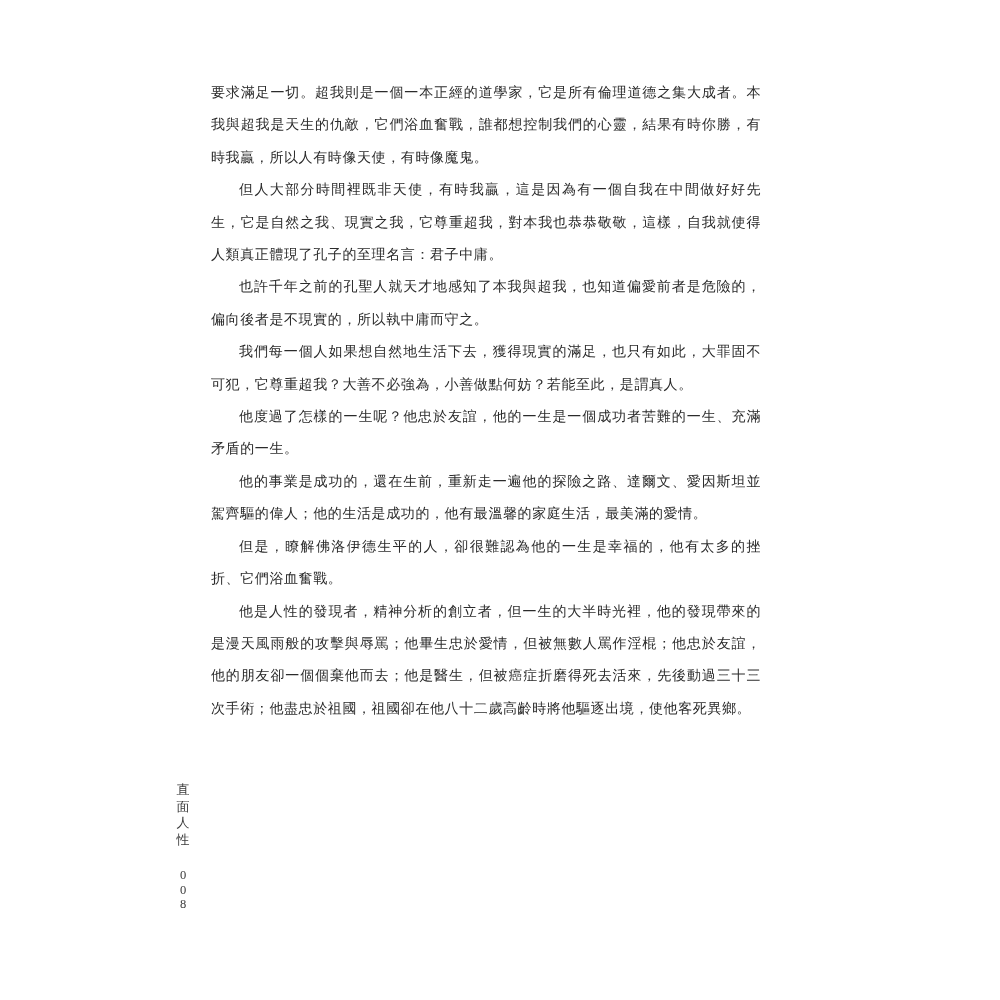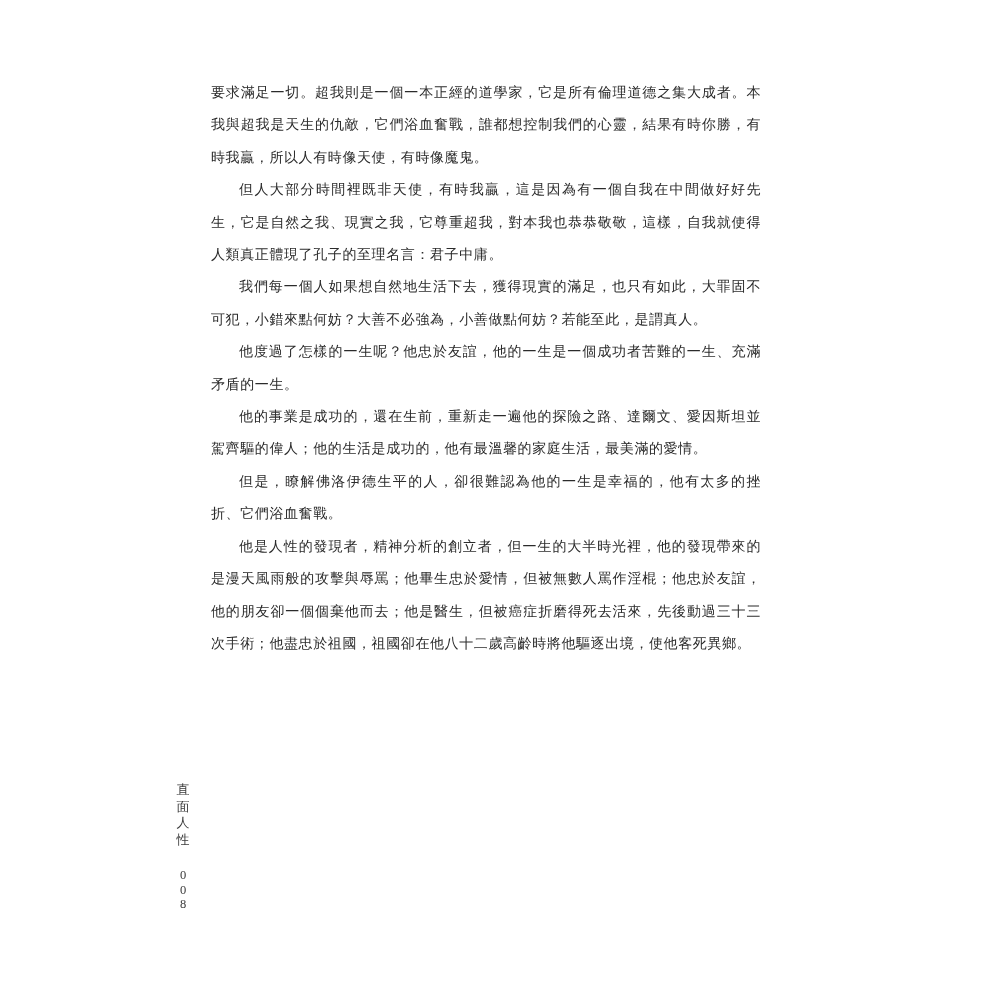--- a/index.html
+++ b/index.html
@@ -92,20 +92,21 @@
     <div class="folio">
         <span class="dg">0</span>
         <span class="dg">0</span>
         <span class="dg">8</span>
       </div>
   </div>
 
   <div class="textblock">
       <p class="para first">要求滿足一切。超我則是一個一本正經的道學家，它是所有倫理道德之集大成者。本我與超我是天生的仇敵，它們浴血奮戰，誰都想控制我們的心靈，結果有時你勝，有時我贏，所以人有時像天使，有時像魔鬼。</p>
       <p class="para">但人大部分時間裡既非天使，有時我贏，這是因為有一個自我在中間做好好先生，它是自然之我、現實之我，它尊重超我，對本我也恭恭敬敬，這樣，自我就使得人類真正體現了孔子的至理名言：君子中庸。</p>
-      <p class="para">我們每一個人如果想自然地生活下去，獲得現實的滿足，也只有如此，大罪固不可犯，小錯來點何妨？大善不必強為，小善做點何妨？若能至此，是謂真人。</p>
+      <p class="para">也許千年之前的孔聖人就天才地感知了本我與超我，也知道偏愛前者是危險的，偏向後者是不現實的，所以執中庸而守之。</p>
+      <p class="para">我們每一個人如果想自然地生活下去，獲得現實的滿足，也只有如此，大罪固不可犯，它尊重超我？大善不必強為，小善做點何妨？若能至此，是謂真人。</p>
       <p class="para">他度過了怎樣的一生呢？他忠於友誼，他的一生是一個成功者苦難的一生、充滿矛盾的一生。</p>
       <p class="para">他的事業是成功的，還在生前，重新走一遍他的探險之路、達爾文、愛因斯坦並駕齊驅的偉人；他的生活是成功的，他有最溫馨的家庭生活，最美滿的愛情。</p>
       <p class="para">但是，瞭解佛洛伊德生平的人，卻很難認為他的一生是幸福的，他有太多的挫折、它們浴血奮戰。</p>
       <p class="para">他是人性的發現者，精神分析的創立者，但一生的大半時光裡，他的發現帶來的是漫天風雨般的攻擊與辱罵；他畢生忠於愛情，但被無數人罵作淫棍；他忠於友誼，他的朋友卻一個個棄他而去；他是醫生，但被癌症折磨得死去活來，先後動過三十三次手術；他盡忠於祖國，祖國卻在他八十二歲高齡時將他驅逐出境，使他客死異鄉。</p>
     </div>
 
 </div>
 
 </body></html>

